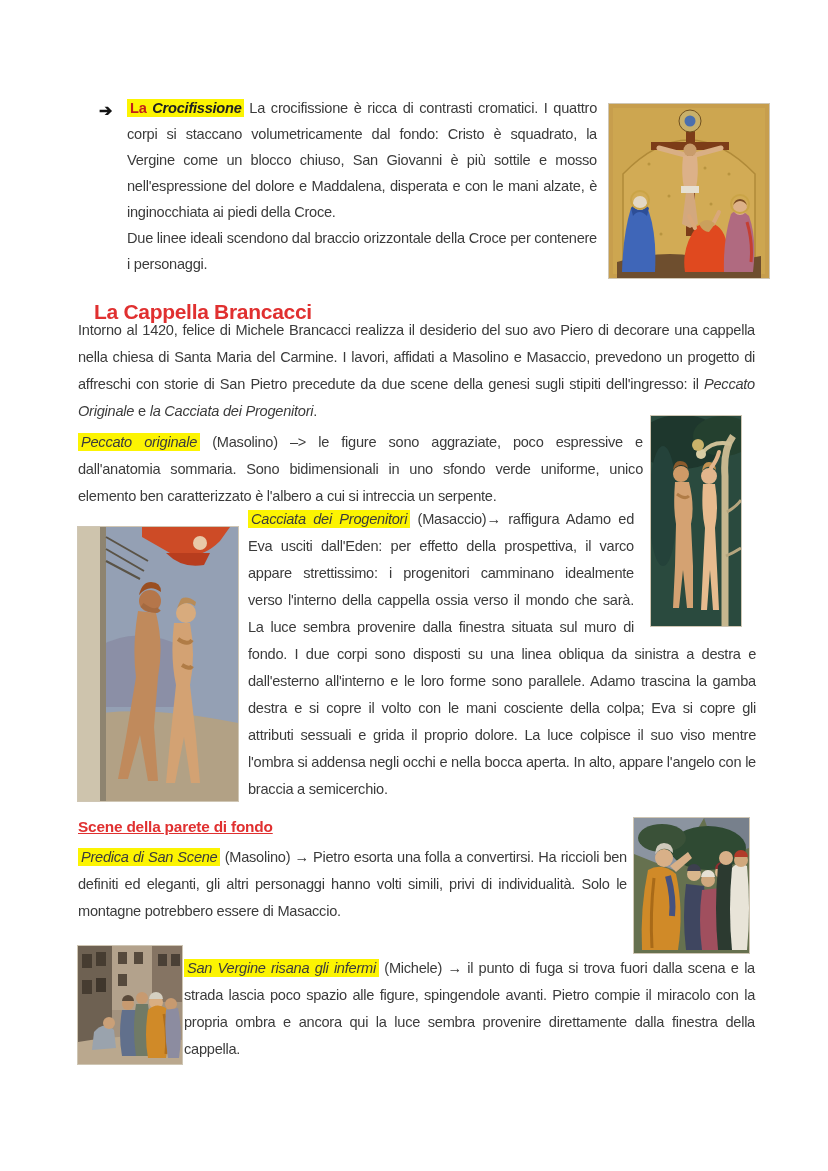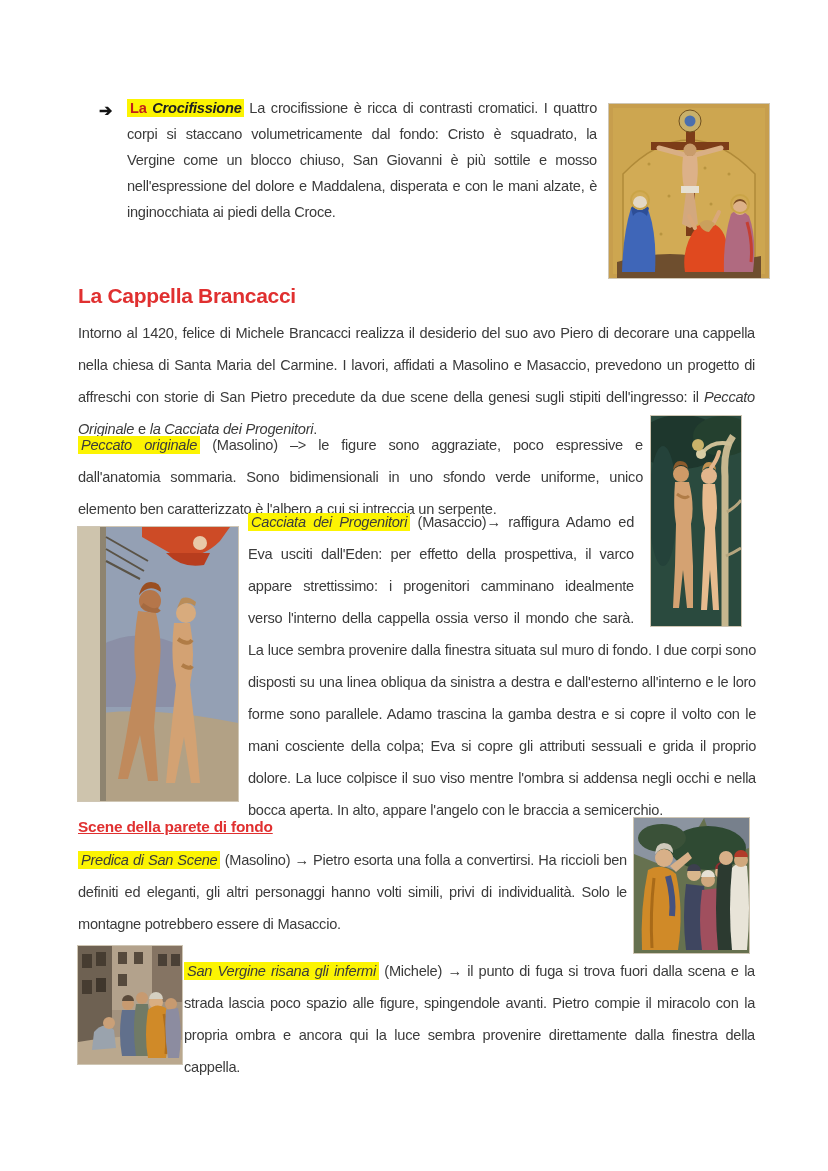--- a/index.html
+++ b/index.html
@@ -1,33 +1,33 @@
 <!DOCTYPE html>
 <html><head>
 <meta charset="utf-8">
 <style>
   html,body { margin:0; padding:0; background:#ffffff; }
   .page {
     position:relative; width:828px; height:1171px; background:#ffffff;
     font-family:"Liberation Sans", sans-serif; color:#3b3b3b; overflow:hidden;
   }
   .abs { position:absolute; }
-  .txt { font-size:14.6px; letter-spacing:-0.25px; line-height:32px; text-align:justify; }
+  .txt { font-size:14.6px; letter-spacing:-0.25px; line-height:27px; text-align:justify; }
   .txt p { margin:0; }
   .sec1 { line-height:26px; }
   .bullet {
     font-size:16px; font-weight:bold; color:#141414; line-height:26px;
   }
   .hl { background:#fcf402; padding:1px 3px; }
   .hl-title { font-style:italic; }
   .croc-title { font-weight:bold; padding-right:2px; }
   .croc-la { color:#c2201a; font-style:normal; font-weight:bold; }
   .croc-name { font-style:italic; color:#202020; }
   .h1 {
-    margin:0; color:#e03030; font-size:21px; font-weight:bold; letter-spacing:-0.3px;
+    margin:16px; color:#e03030; font-size:21px; font-weight:bold; letter-spacing:-0.3px;
   }
   .h2 {
     margin:0; color:#e03030; font-size:15.4px; font-weight:bold; letter-spacing:-0.2px;text-decoration:underline;
   }
   .it { font-style:italic; }
   .img { line-height:0; border:1px solid #cfc6b4; background:#ddd; }
   .img svg { display:block; }
   .wrap-spacer { float:right; width:122px; height:112px; }
 </style>
 </head>
@@ -36,20 +36,21 @@
 <div class="page">
 
   <span class="abs bullet" style="left:99px; top:98px;">➔</span>
 
   <div class="abs txt sec1" style="left:127px; top:95px; width:470px;">
     <p>
       <span class="hl croc-title"><span class="croc-la">La</span>
         <span class="croc-name">Crocifissione</span></span>
       <span>La crocifissione è ricca di contrasti cromatici. I quattro corpi si staccano volumetricamente dal fondo: Cristo è squadrato, la Vergine come un blocco chiuso,  San Giovanni è più sottile e mosso nell'espressione del dolore e Maddalena, disperata e con le mani alzate, è inginocchiata ai piedi della Croce.</span>
     </p>
+    <p>Due linee ideali scendono dal braccio orizzontale della Croce per contenere i personaggi.</p>
   </div>
 
   <div class="abs img" style="left:608px; top:103px;">
     <svg width="160" height="174" viewBox="0 0 160 174">
       <rect width="160" height="174" fill="#c79e4d"></rect>
       <rect x="4" y="4" width="152" height="166" fill="#cda650"></rect>
       <path d="M14 170 V70 Q80 2 146 70 V170" fill="#d2ab55" stroke="#b08a38" stroke-width="1.5"></path>
       <g fill="#b8943f">
         <circle cx="40" cy="60" r="1.5"></circle>
           <circle cx="120" cy="70" r="1.5"></circle>

